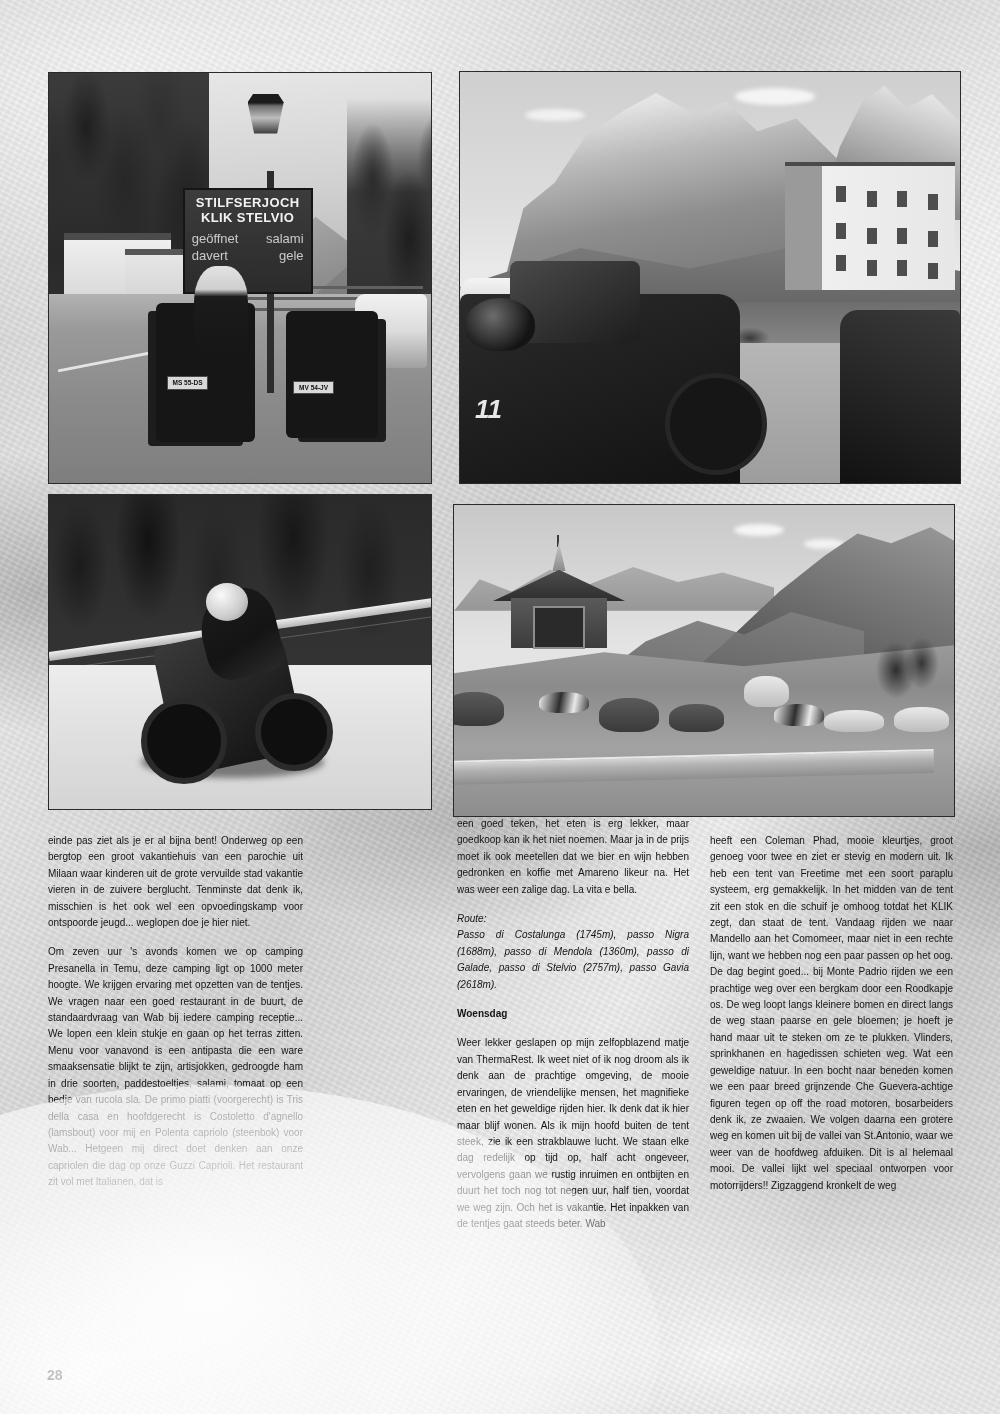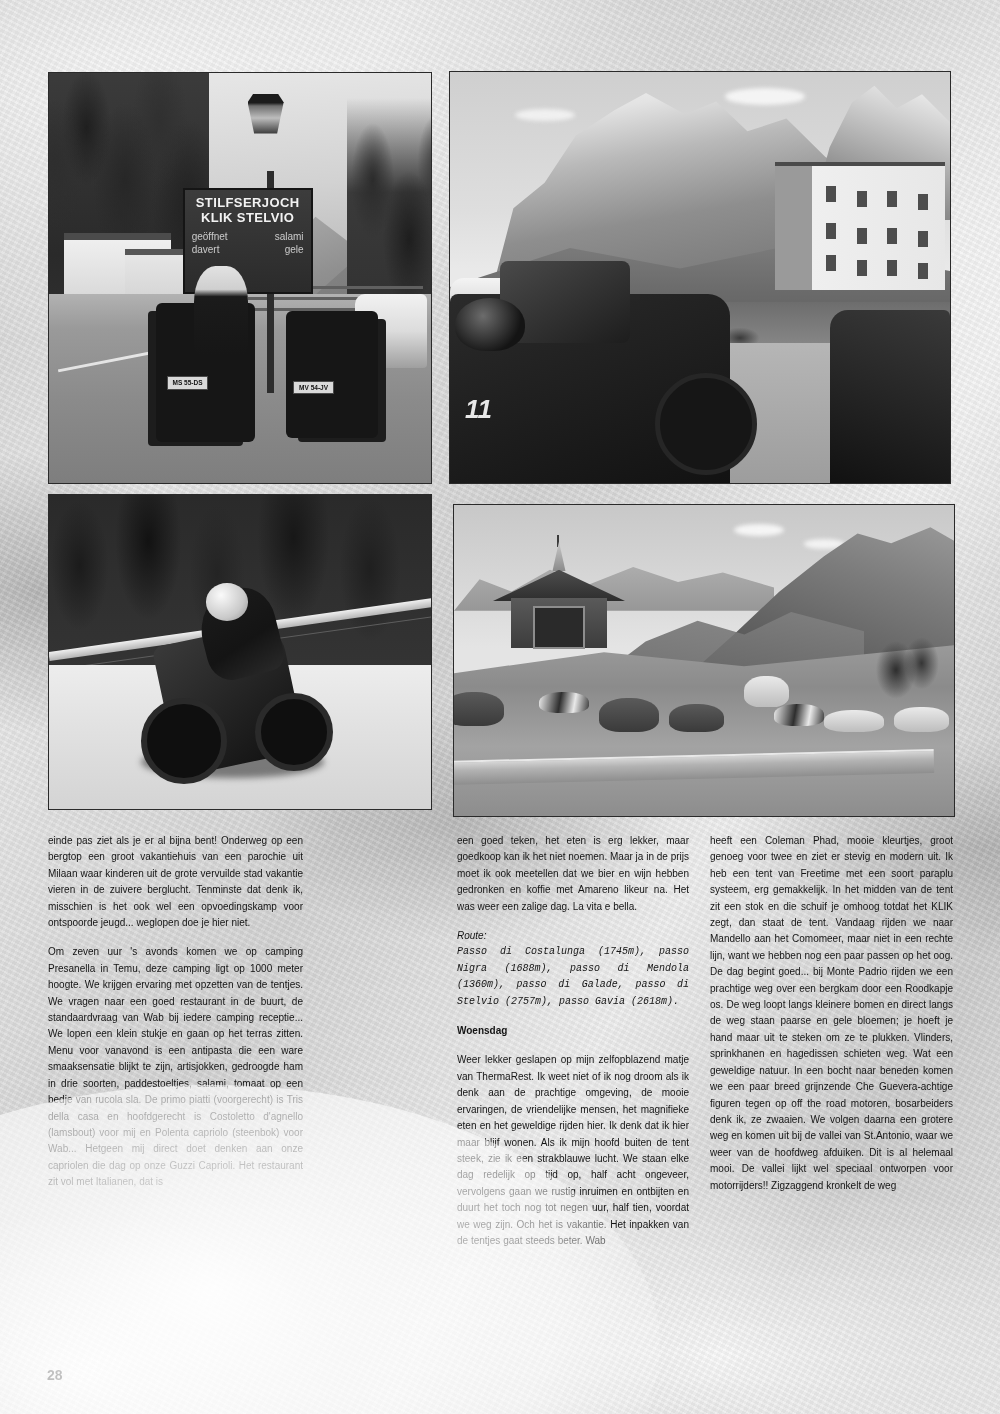--- a/index.html
+++ b/index.html
@@ -60,21 +60,21 @@
   .photo {
     position: absolute;
     border: 1px solid #2a2a2a;
     overflow: hidden;
     background: #8a8a8a;
     filter: grayscale(1);
   }
   .photo .scene { position: absolute; inset: 0; }
 
   #photo-stelvio-sign   { left: 48px;  top: 72px;  width: 382px; height: 410px; }
-  #photo-ortler-bikes   { left: 449px; top: 71px;  width: 500px; height: 411px; }
+  #photo-ortler-bikes   { left: 459px; top: 71px;  width: 500px; height: 411px; }
   #photo-costalunga     { left: 48px;  top: 494px; width: 382px; height: 314px; }
   #photo-chapel-cows    { left: 453px; top: 504px; width: 500px; height: 311px; }
 
   
   .p1-sky {
     position: absolute; inset: 0;
     background: linear-gradient(175deg, #e9e9e9 0%, #d2d2d2 30%, #bdbdbd 48%, #9d9d9d 60%, #8f8f8f 100%);
   }
   .p1-ridge {
     position: absolute; left: 40%; top: 30%; width: 62%; height: 28%;
@@ -145,21 +145,21 @@
     padding: 5px 4px 0 4px;
     box-sizing: border-box;
     text-align: center;
   }
   .p1-sign .l1, .p1-sign .l2 {
     font-family: "Liberation Sans", sans-serif;
     font-weight: 700; font-size: 13px; letter-spacing: .4px; line-height: 1.18;
   }
   .p1-sign .sub {
     display: flex; justify-content: space-between;
-    font-size: 10px; opacity: .78; margin-top: 6px; padding: 0 3px; text-align: right;
+    font-size: 13px; opacity: .78; margin-top: 6px; padding: 0 3px; text-align: right;
   }
   .p1-bike-a, .p1-bike-b {
     position: absolute; background: #161616; border-radius: 6px;
   }
   .p1-bike-a { left: 28%; top: 56%; width: 26%; height: 34%; box-shadow: -10px 6px 0 -2px #1d1d1d; }
   .p1-bike-b { left: 62%; top: 58%; width: 24%; height: 31%; box-shadow: 10px 6px 0 -2px #1d1d1d; }
   .p1-rider {
     position: absolute; left: 38%; top: 47%; width: 14%; height: 22%;
     background: linear-gradient(180deg, #e2e2e2 0%, #cfcfcf 26%, #1b1b1b 34%, #161616 100%);
     border-radius: 40% 40% 14% 14%;
@@ -305,27 +305,27 @@
     color: #141414;
     text-align: justify;
     text-justify: inter-word;
     hyphens: manual;
   }
   .col p { margin: 0 0 13px 0; }
   .col p:last-child { margin-bottom: 0; }
 
   #col-left    { left: 48px;  top: 833px; width: 255px; }
   #col-caption { left: 311px; top: 833px; width: 132px; }
-  #col-mid     { left: 457px; top: 833px; width: 232px; }
+  #col-mid     { left: 457px; top: 816px; width: 232px; }
   #col-right   { left: 710px; top: 833px; width: 243px; }
 
   #col-caption { font-style: italic; font-weight: 700; text-align: left; line-height: 17.6px; }
 
   .subhead { font-weight: 700; margin: 0 0 2px 0; }
-  .route-lines { font-style: italic; font-family: Liberation Mono, monospace; }
+  .route-lines { font-style: italic; }
   .route-label { font-style: italic; margin-bottom: 0 !important; }
 
   
   #page-number {
     position: absolute;
     left: 47px; top: 1367px;
     font-family: "Liberation Sans", sans-serif;
     font-size: 14px;
     font-weight: 700;
     color: #1a1a1a;

